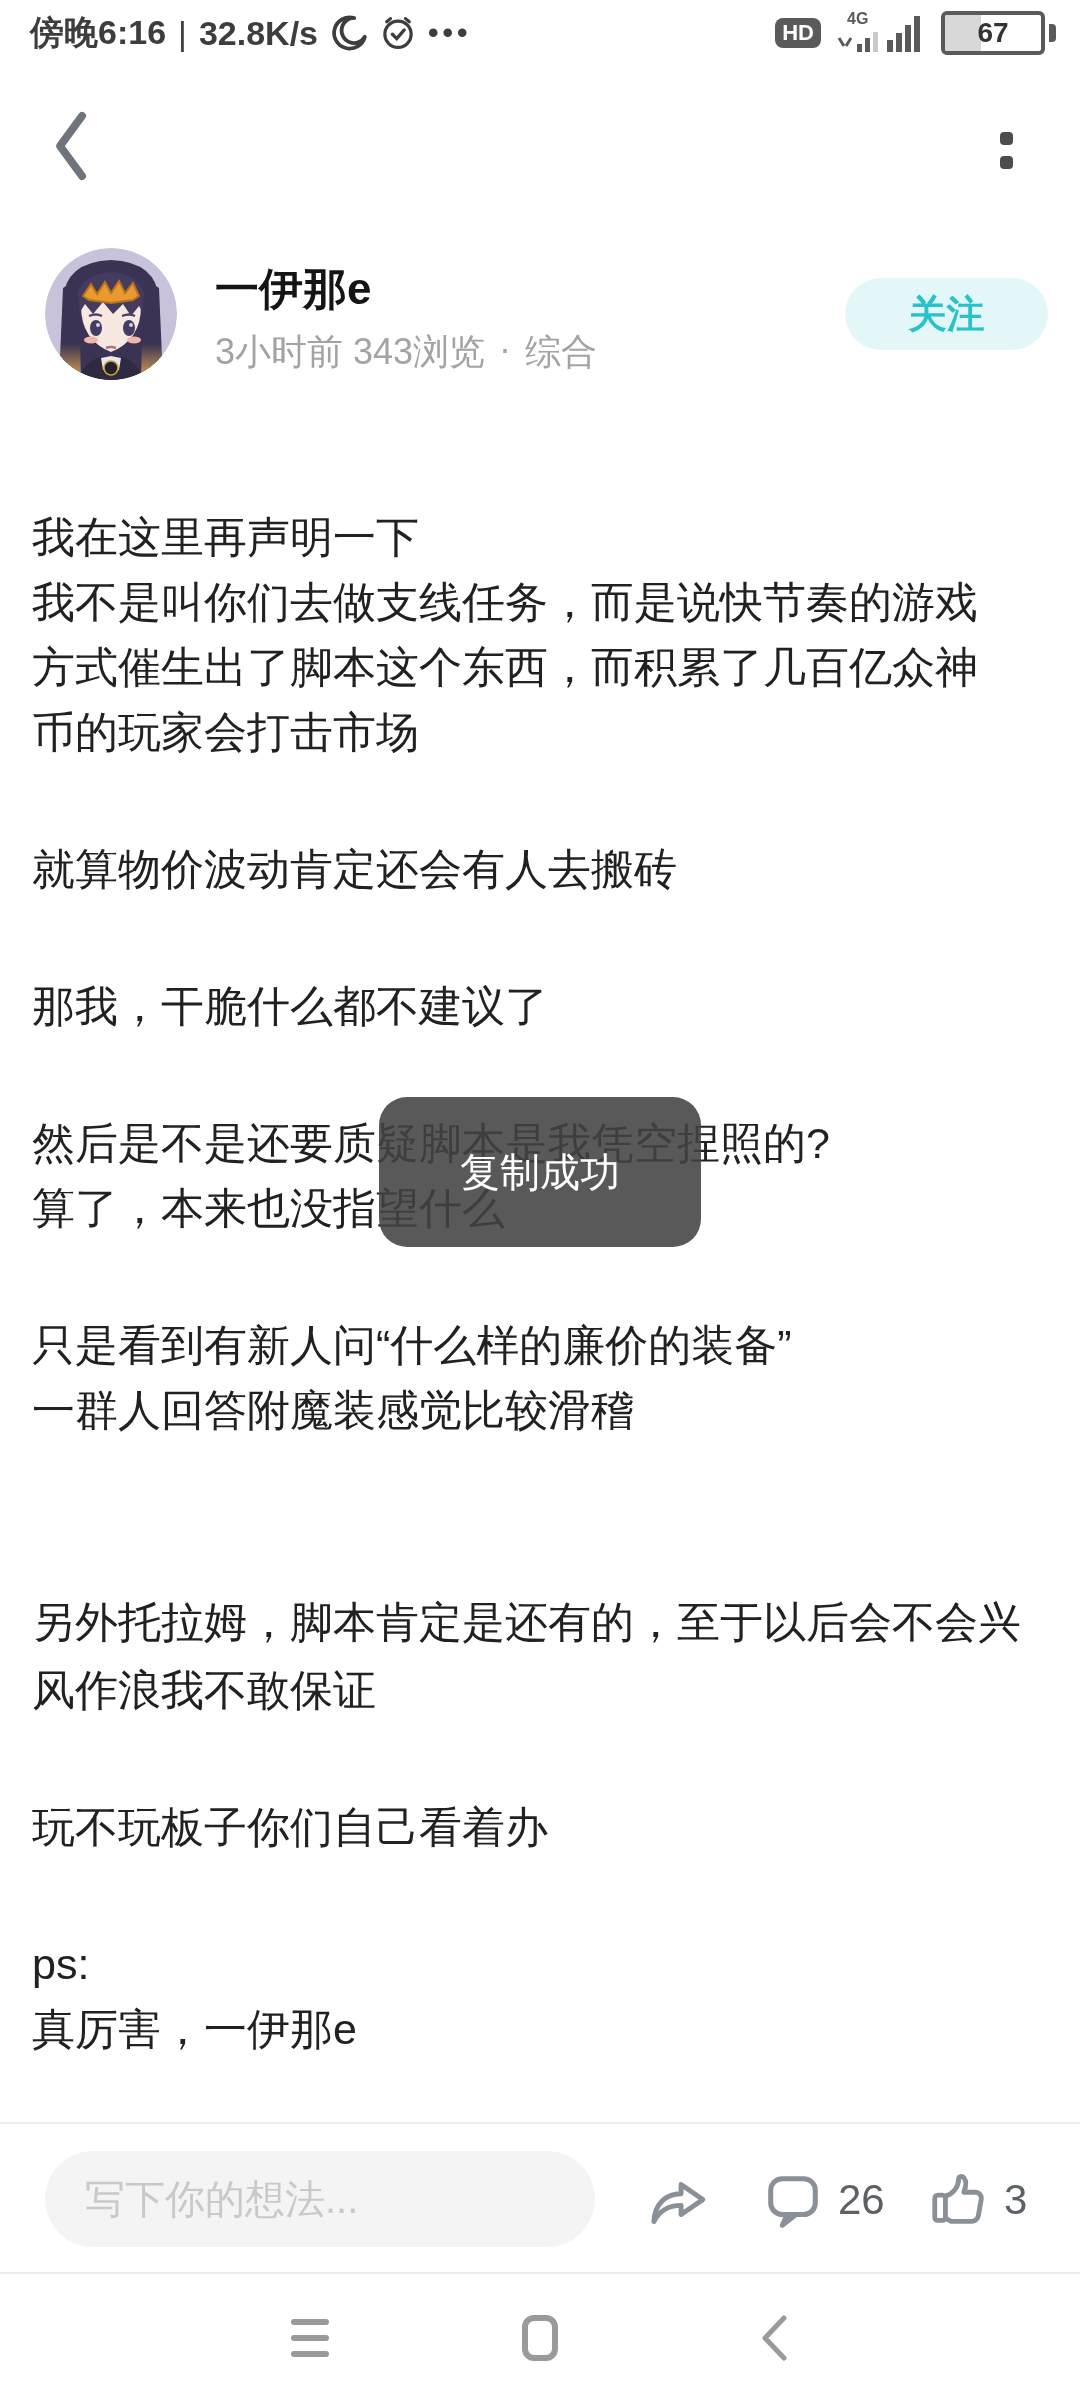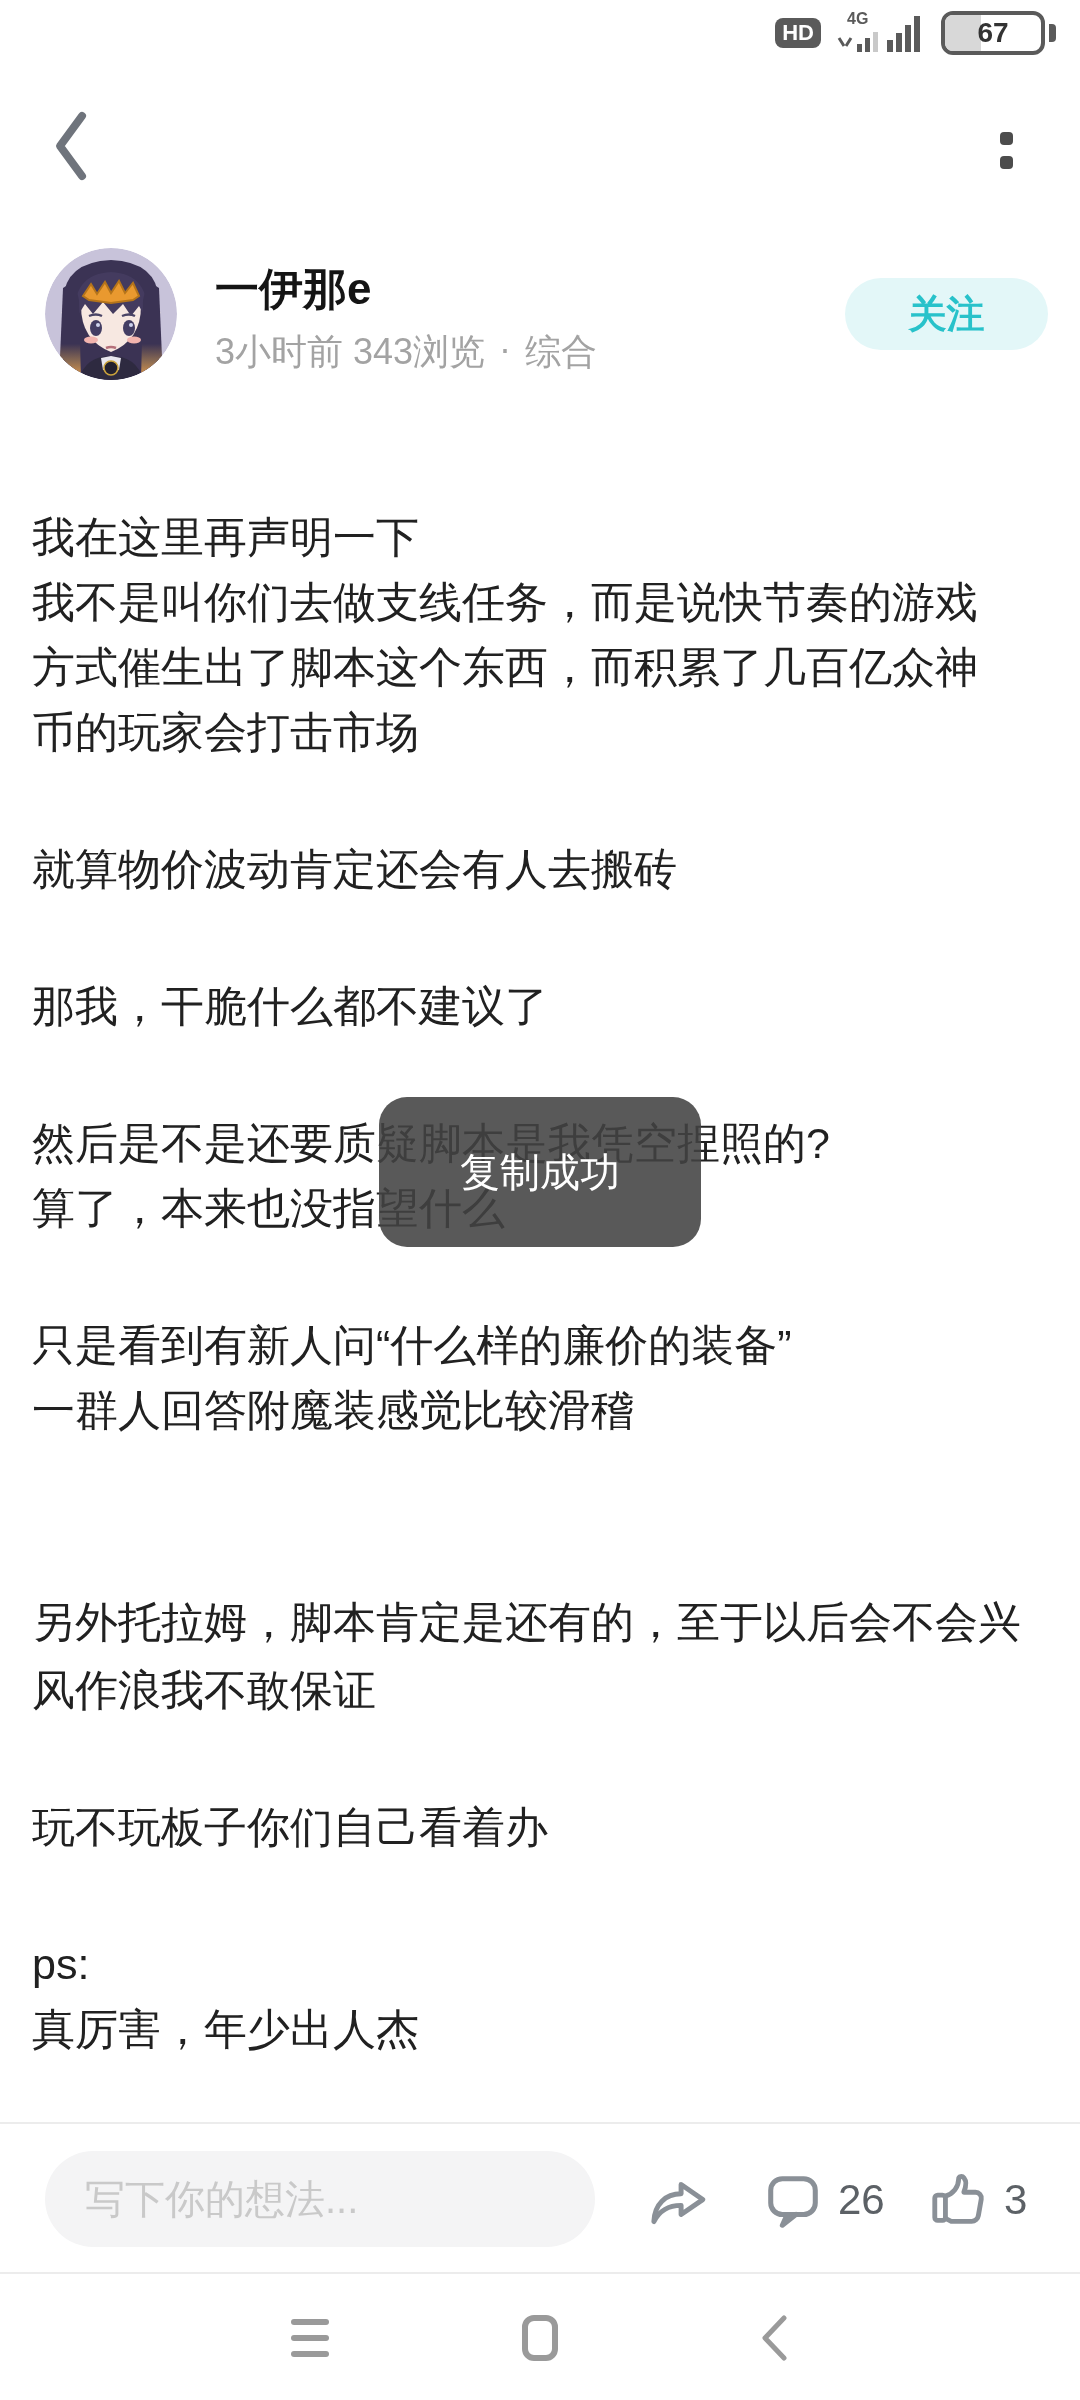--- a/index.html
+++ b/index.html
@@ -13,21 +13,21 @@
   
   .status-bar { position:absolute; top:0; left:0; right:0; height:62px; }
   .sb-left { position:absolute; left:30px; top:10px; display:flex; align-items:center; gap:10px;
              font-size:34px; font-weight:700; color:#3d3d3d; }
   .sb-left .sep { font-weight:400; margin:0 2px; }
   .sb-icon { display:inline-flex; align-items:center; }
   .sb-dots { letter-spacing:4px; font-size:30px; font-weight:900; color:#3d3d3d; }
   .sb-right { position:absolute; right:24px; top:10px; display:flex; align-items:center; gap:14px; }
   .hd-badge { background:#5a5a5a; color:#fff; font-size:22px; font-weight:700;
               border-radius:8px; padding:4px 7px; line-height:1; }
-  .battery { position:relative; width:104px; height:44px; border:4px solid #5a5a5a; border-radius:12px;
+  .battery { position:relative; width:104px; height:44px; border:4px solid #5a5a5a; border-radius:6px;
              display:flex; align-items:center; justify-content:center; background:#fff; overflow:hidden; }
   .battery .fill { position:absolute; left:0; top:0; bottom:0; width:38%; background:#d8d8d8; }
   .battery .num { position:relative; font-size:28px; color:#333; font-weight:600; }
   .battery-nub { width:7px; height:18px; background:#5a5a5a; border-radius:0 4px 4px 0; margin-left:-10px; }
 
   
   .app-nav { position:absolute; top:90px; left:0; right:0; height:110px; }
   .back-btn { position:absolute; left:42px; top:16px; width:60px; height:80px; cursor:pointer; }
   .menu-btn { position:absolute; right:62px; top:32px; width:24px; height:56px; display:flex;
               flex-direction:column; align-items:center; justify-content:center; gap:11px; cursor:pointer; }
@@ -74,20 +74,38 @@
   .sys-menu .lines { display:flex; flex-direction:column; gap:10px; }
   .sys-menu .lines i { width:38px; height:6px; border-radius:3px; background:#9a9a9a; }
   .sys-home .rect { width:36px; height:46px; border:6px solid #9a9a9a; border-radius:12px; }
 </style>
 </head>
 <body>
 
 <div class="screen">
 
   <div class="status-bar">
+    <div class="sb-left">
+      <span>傍晚6:16</span>
+      <span class="sep">|</span>
+      <span>32.8K/s</span>
+      <span class="sb-icon">
+        <svg width="40" height="40" viewBox="0 0 32 32">
+            <path d="M21 4 A 12.5 12.5 0 1 0 29.5 19 A 10 10 0 1 1 21 4 Z" fill="none" stroke="#3d3d3d" stroke-width="3" stroke-linejoin="round"></path>
+          </svg>
+      </span>
+      <span class="sb-icon">
+        <svg width="40" height="40" viewBox="0 0 32 32" fill="none" stroke="#3d3d3d" stroke-width="2.6" stroke-linecap="round">
+          <circle cx="16" cy="17" r="10.5"></circle>
+          <path d="M7 7 L10 4.5 M25 7 L22 4.5"></path>
+          <path d="M11.5 17 L15 20.5 L21 13.5"></path>
+        </svg>
+      </span>
+      <span class="sb-dots">•••</span>
+    </div>
     <div class="sb-right">
       <span class="hd-badge">HD</span>
       <span class="sb-icon">
         <svg width="92" height="46" viewBox="0 0 92 46">
           <text x="12" y="14" font-size="16" font-weight="700" fill="#5a5a5a">4G</text>
           <path d="M4 28 l5 8 M11 36 l5 -8" stroke="#5a5a5a" stroke-width="3" fill="none"></path>
           <rect x="22" y="34" width="5" height="8" fill="#5a5a5a"></rect>
           <rect x="30" y="28" width="5" height="14" fill="#5a5a5a"></rect>
           <rect x="38" y="22" width="5" height="20" fill="#c9c9c9"></rect>
           <rect x="52" y="30" width="6" height="12" fill="#5a5a5a"></rect>
@@ -181,21 +199,21 @@
     <div class="line gap">就算物价波动肯定还会有人去搬砖</div>
     <div class="line gap">那我，干脆什么都不建议了</div>
     <div class="line gap">然后是不是还要质疑脚本是我凭空捏照的?</div>
     <div class="line">算了，本来也没指望什么</div>
     <div class="line gap">只是看到有新人问“什么样的廉价的装备”</div>
     <div class="line">一群人回答附魔装感觉比较滑稽</div>
     <div class="line gap2">另外托拉姆，脚本肯定是还有的，至于以后会不会兴</div>
     <div class="line">风作浪我不敢保证</div>
     <div class="line gap">玩不玩板子你们自己看着办</div>
     <div class="line gap">ps:</div>
-    <div class="line">真厉害，年少出人杰</div>
+    <div class="line">真厉害，一伊那e</div>
   </div>
 
   <div class="toast">复制成功</div>
 
   <div class="comment-bar">
     <div class="comment-input">
       <span>写下你的想法...</span>
     </div>
     <div class="bar-action act-share">
       <svg width="66" height="66" viewBox="0 0 32 32">

